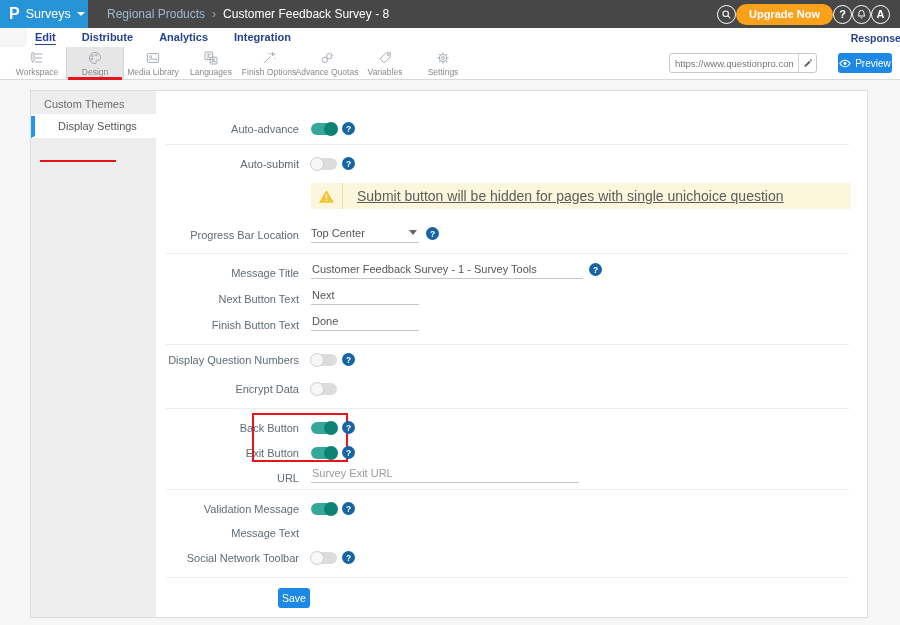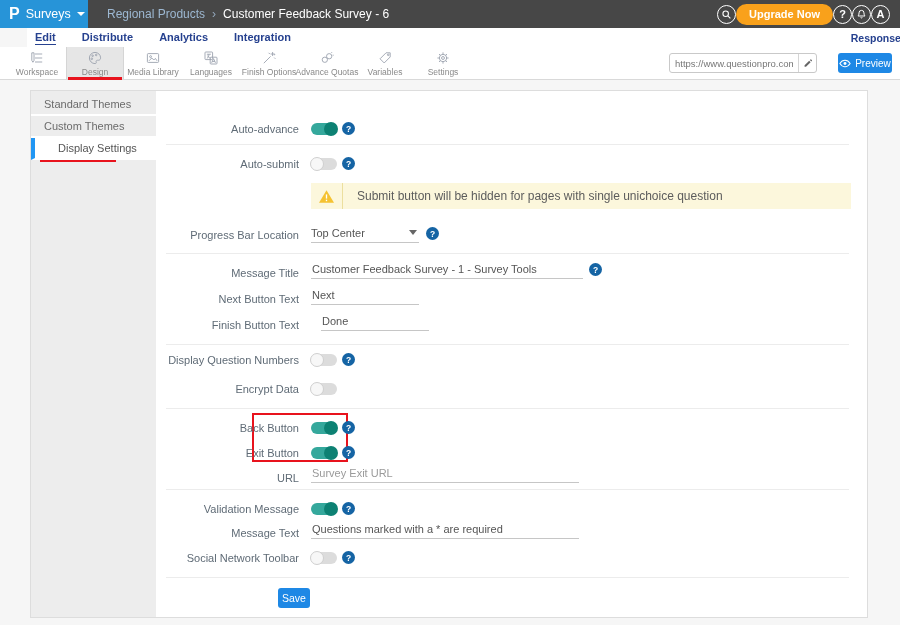--- a/index.html
+++ b/index.html
@@ -91,21 +91,21 @@
   .toggle.off .knob { left:-1px; background:#f7f7f7; border:1px solid #cfcfcf; }
 
   .help { position:absolute; left:186px; width:13px; height:13px; border-radius:50%;
     background:#1564a4; color:#fff; font-size:8.5px; font-weight:700;
     display:flex; align-items:center; justify-content:center; cursor:pointer; }
 
   .warn-box { position:absolute; left:155px; top:92px; width:540px; height:26px;
     background:#fcf7dc; display:flex; align-items:center; }
   .warn-icon-wrap { width:32px; height:100%; display:flex; align-items:center;
     justify-content:center; border-right:1px solid #ecdf9e; }
-  .warn-text { font-size:12px; color:#5c5c5c; padding-left:14px; }
+  .warn-text { font-size:14px; color:#5c5c5c; padding-left:14px;text-decoration:underline; }
 
   .u-input { position:absolute; left:155px; border:none; outline:none;
     border-bottom:1px solid #c6c6c6; background:transparent; font-size:11px;
     color:#555; padding:0 0 3px 1px; font-family:"Liberation Sans", sans-serif; }
   .u-input::placeholder { color:#9a9a9a; }
 
   .dropdown { position:absolute; left:155px; top:132px; width:108px; height:20px;
     border-bottom:1px solid #c6c6c6; display:flex; align-items:center;
     cursor:pointer; }
   .dd-value { font-size:11px; color:#555; flex:1; }
@@ -125,21 +125,21 @@
 
 <div class="topbar">
   <div class="logo-area">
     <span class="logo-p">P</span>
     <span class="product-name">Surveys</span>
     <span class="caret-down-sm"></span>
   </div>
   <div class="breadcrumb">
     <span class="bc-parent">Regional Products</span>
     <span class="bc-sep">›</span>
-    <span class="bc-current">Customer Feedback Survey - 6</span>
+    <span class="bc-current">Customer Feedback Survey - 8</span>
   </div>
   <div class="topbar-right">
     <div class="tb-circle">
       <svg width="11" height="11" viewBox="0 0 20 20" fill="none" stroke="#fff" stroke-width="2">
         <circle cx="8.5" cy="8.5" r="5"></circle>
           <path d="M12.5 12.5l4.5 4.5"></path>
       </svg>
     </div>
     <button class="upgrade-btn">Upgrade Now</button>
     <div class="tb-circle">
@@ -247,23 +247,20 @@
     </svg>
     <span>Preview</span>
   </button>
 </div>
 
 <div class="content">
   <div class="card">
 
     <div class="side">
       <div class="side-item">
-        <span>Standard Themes</span>
-      </div>
-      <div class="side-item">
         <span>Custom Themes</span>
       </div>
       <div class="side-item active">
         <span>Display Settings</span>
       </div>
       <div class="side-red-underline"></div>
     </div>
 
     <div class="main">
 
@@ -302,21 +299,21 @@
       <div class="sep" style="top:162px"></div>
 
       <div class="row-label" style="top:175px">Message Title</div>
       <input class="u-input" style="top: 172px; width: 272px;" type="text" value="Customer Feedback Survey - 1 - Survey Tools">
       <div class="help" style="top:172px; left:433px">?</div>
 
       <div class="row-label" style="top:201px">Next Button Text</div>
       <input class="u-input" style="top: 198px; width: 108px;" type="text" value="Next">
 
       <div class="row-label" style="top:227px">Finish Button Text</div>
-      <input class="u-input" style="top: 224px; width: 108px; margin-left: 10px;" type="text" value="Done">
+      <input class="u-input" style="top: 224px; width: 108px;" type="text" value="Done">
 
       <div class="sep" style="top:253px"></div>
 
       <div class="row-label" style="top:262px">Display Question Numbers</div>
       <div class="toggle off" style="top:263px">
           <div class="knob"></div>
         </div>
       <div class="help" style="top:262px">?</div>
 
       <div class="row-label" style="top:291px">Encrypt Data</div>
@@ -345,21 +342,20 @@
 
       <div class="sep" style="top:398px"></div>
 
       <div class="row-label" style="top:411px">Validation Message</div>
       <div class="toggle on" style="top:412px">
           <div class="knob"></div>
         </div>
       <div class="help" style="top:411px">?</div>
 
       <div class="row-label" style="top:435px">Message Text</div>
-      <input class="u-input" style="top: 432px; width: 268px;" type="text" value="Questions marked with a * are required">
 
       <div class="row-label" style="top:460px">Social Network Toolbar</div>
       <div class="toggle off" style="top:461px">
           <div class="knob"></div>
         </div>
       <div class="help" style="top:460px">?</div>
 
       <div class="sep" style="top:486px"></div>
 
       <button class="save-btn">Save</button>

